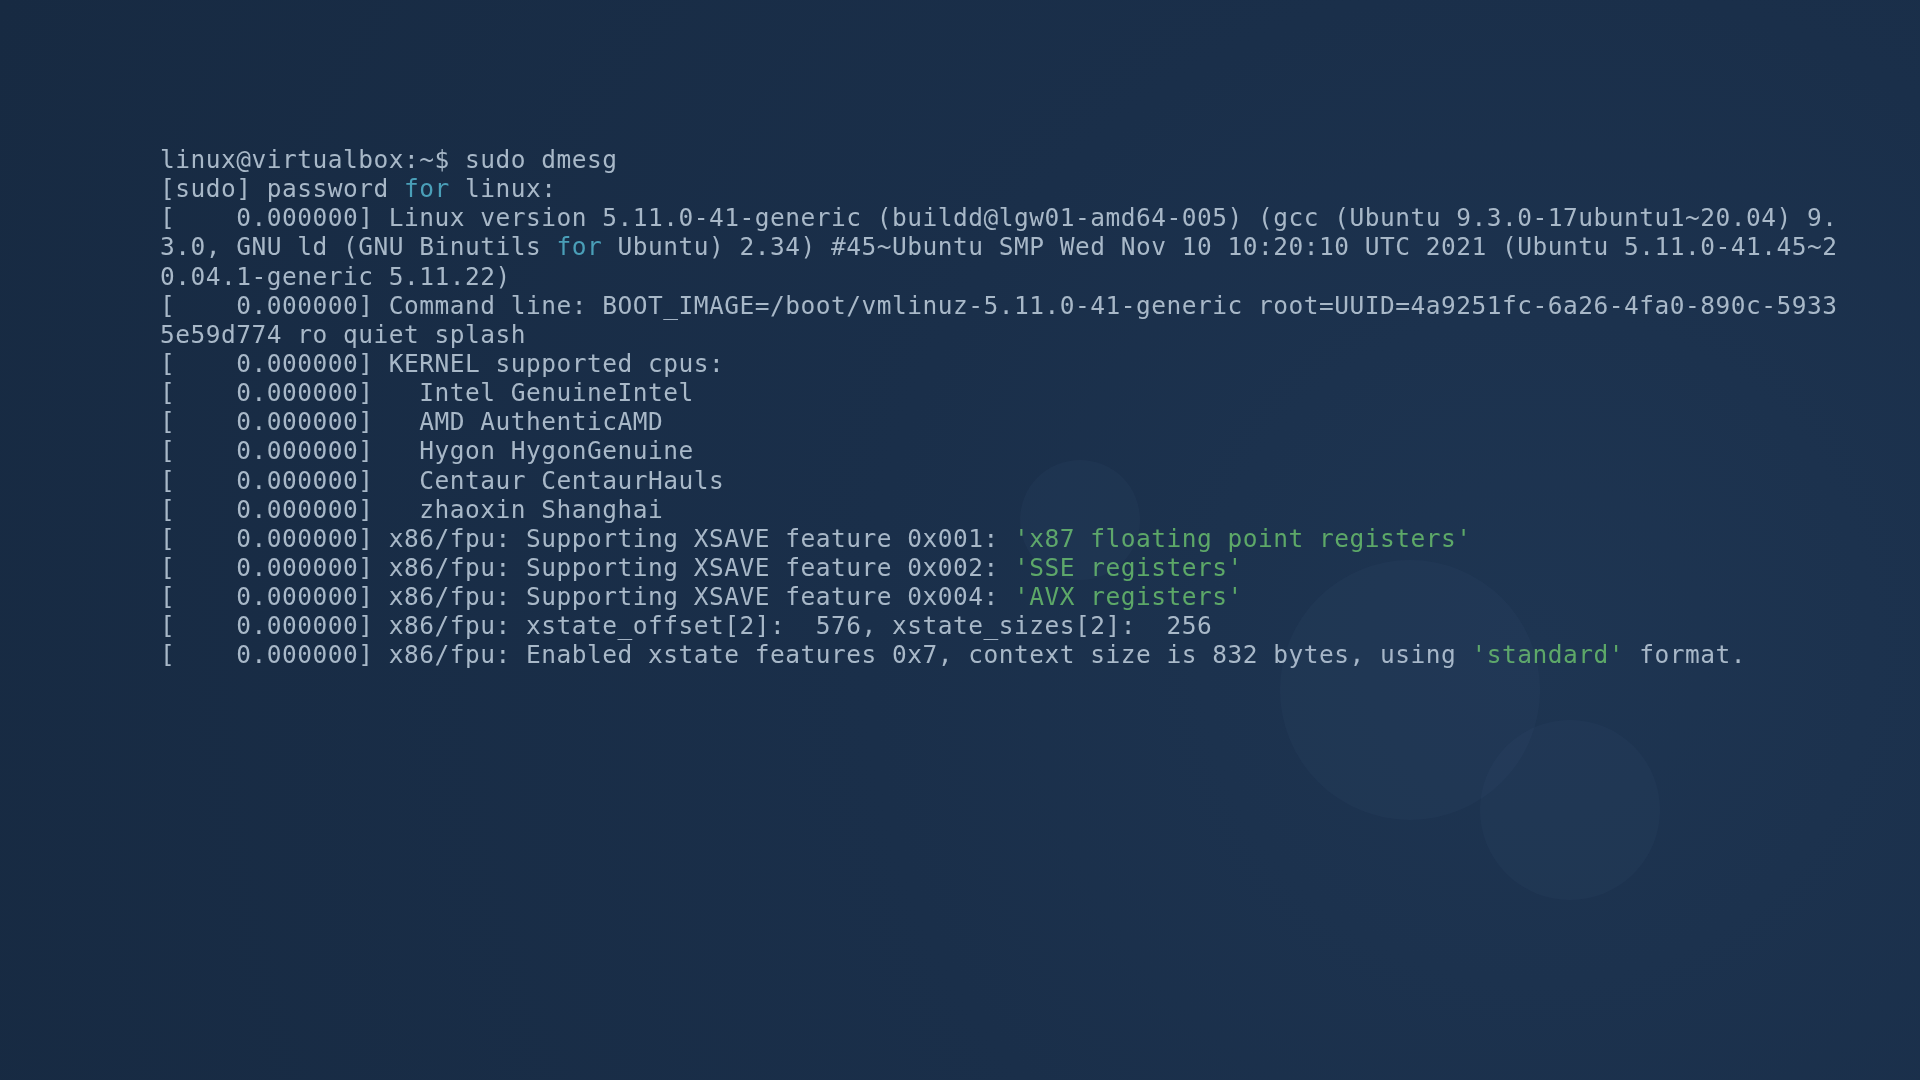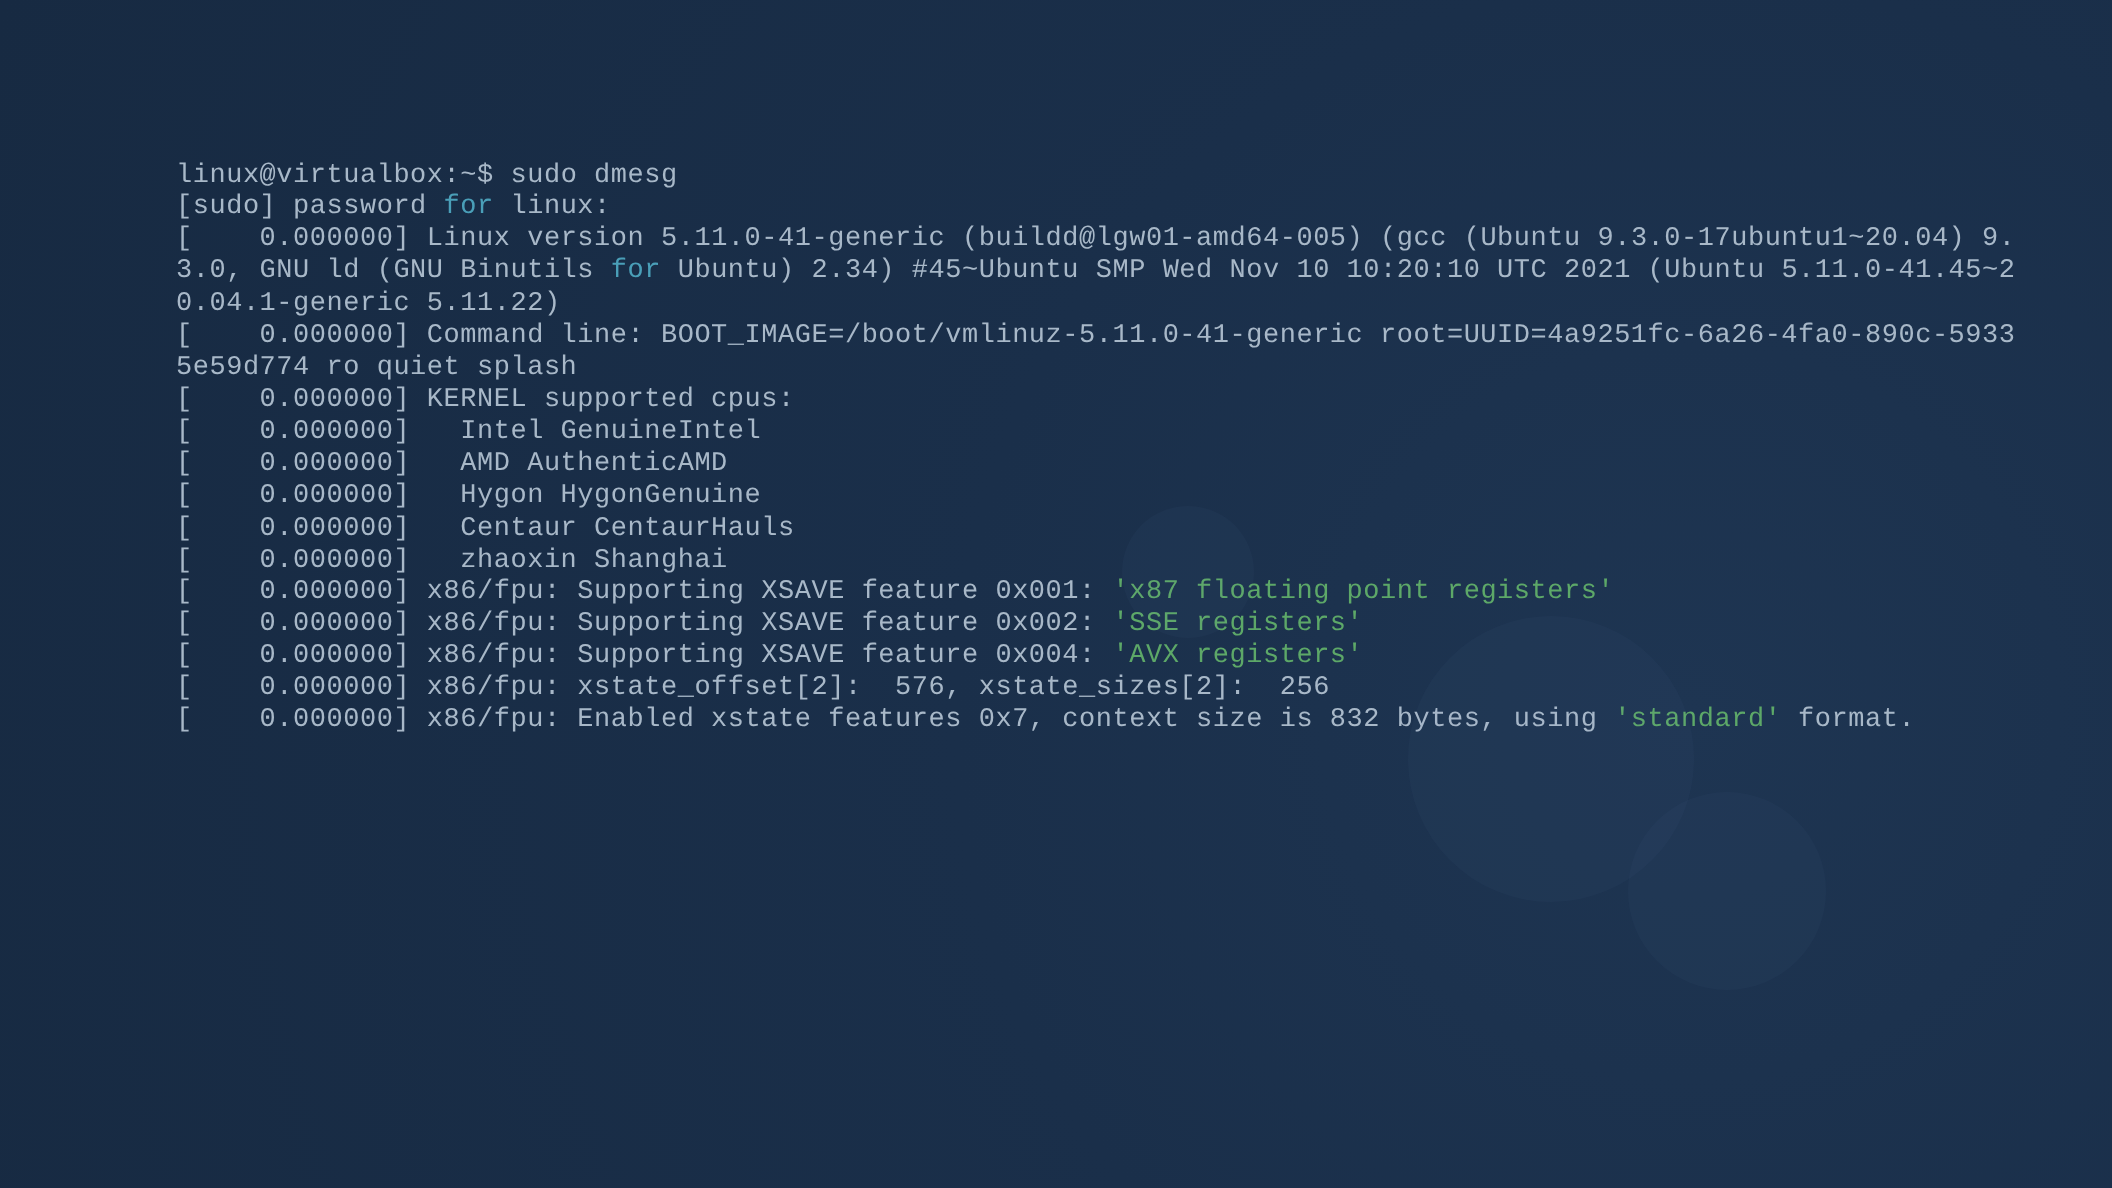--- a/index.html
+++ b/index.html
@@ -13,21 +13,20 @@
     line-height: 1.19;
     color: #a8b8c8;
     overflow: hidden;
     position: relative;
   }
   .terminal {
     padding: 145px 76px 0 160px;
     white-space: pre-wrap;
     word-break: break-all;
     letter-spacing: 0.5px;
-    font-family: Liberation Mono, monospace;
   }
   .kw { color: #4a9fb8; }
   .str { color: #5da868; }
   .bokeh {
     position: absolute;
     border-radius: 50%;
     background: rgba(120, 160, 200, 0.04);
     pointer-events: none;
   }
 </style>

